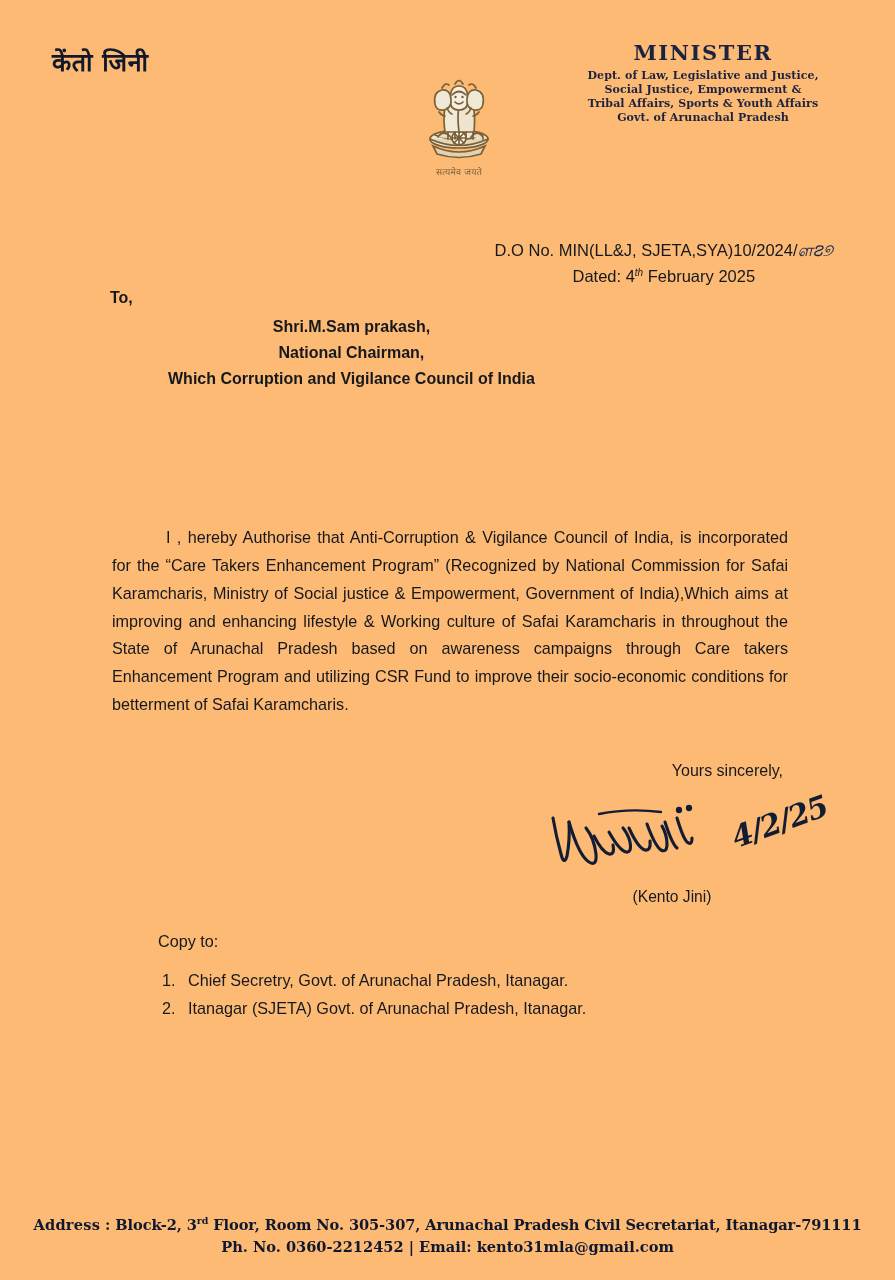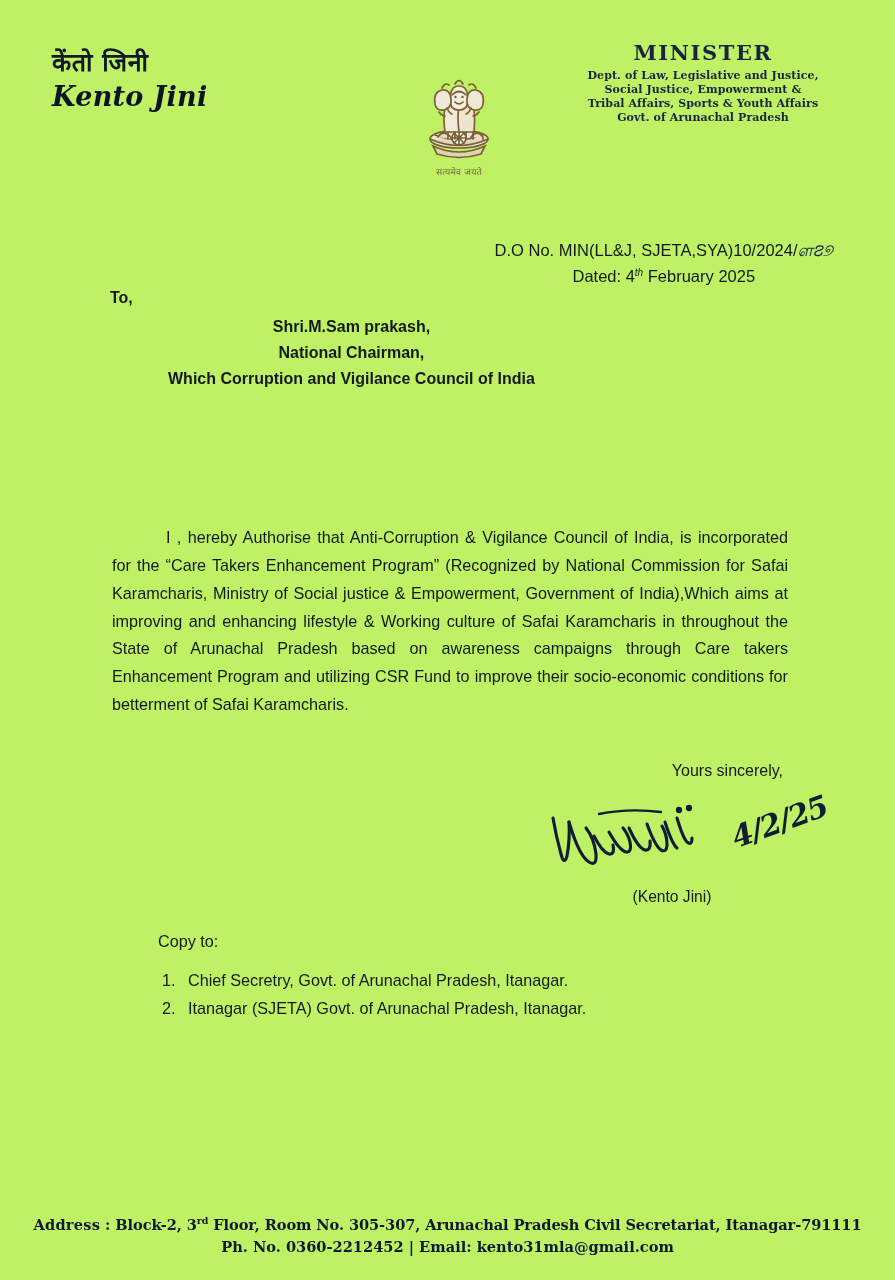--- a/index.html
+++ b/index.html
@@ -12,21 +12,21 @@
     height: 1280px;
     position: relative;
     font-family: "Liberation Sans", sans-serif;
     color: #111111;
     overflow: hidden;
   }
 
   .page {
     position: absolute;
     inset: 0;
-    background: #bef264;
+    background: #fdba74;
   }
 
   
   .letterhead {
     position: absolute;
     top: 0; left: 0; right: 0;
     height: 200px;
   }
 
   .nameplate {
@@ -263,21 +263,20 @@
 </style>
 </head>
 <body>
 
 <div class="page">
 
   <div class="letterhead">
 
     <div class="nameplate">
       <span class="hindi-name">केंतो जिनी</span>
-      <span class="eng-name">Kento Jini</span>
     </div>
 
     <div class="emblem-wrap">
       <svg width="96" height="122" viewBox="0 0 96 122">
         <g fill="none" stroke="#7a6034" stroke-width="1.7" stroke-linecap="round">
 
           <ellipse cx="48" cy="101" rx="29" ry="9" fill="#efe7d6"></ellipse>
           <path d="M19 101 q29 13 58 0" fill="#e3d6bb"></path>
           <path d="M24 97 q24 9 48 0"></path>
 

